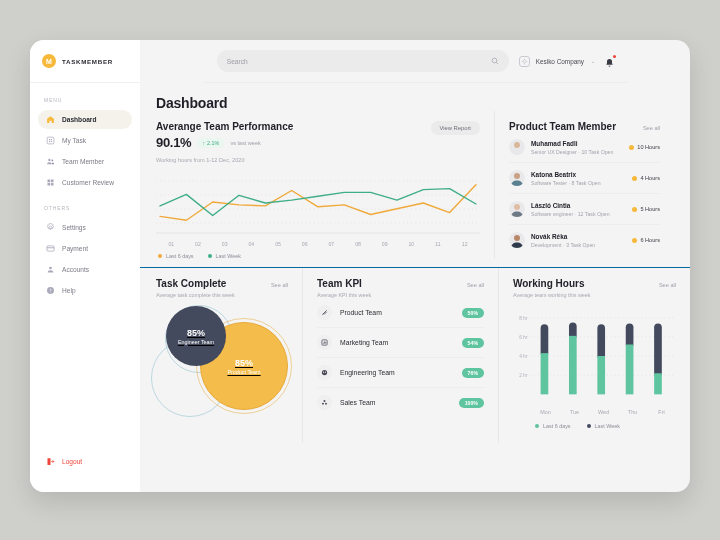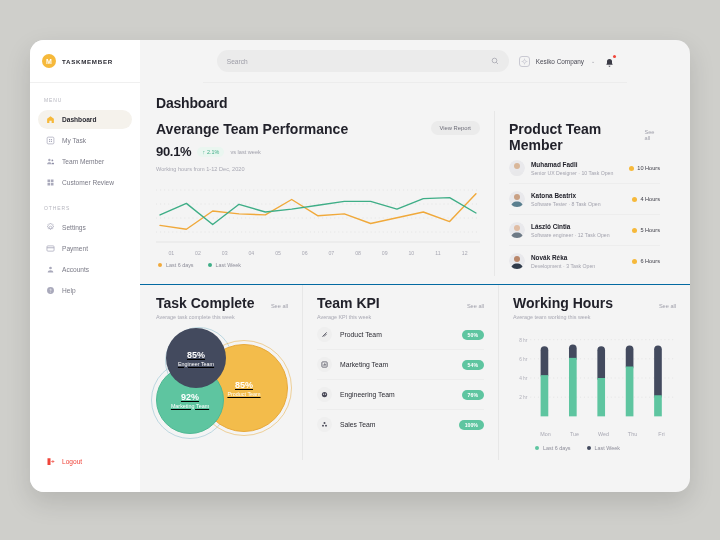--- a/index.html
+++ b/index.html
@@ -94,27 +94,27 @@
   }
   .content { flex: 1; overflow: hidden; }
   .page-title {
     font-size: 14px; font-weight: bold; color: #1f1f28;
     padding: 12px 0 0 16px; letter-spacing: -0.2px;
   }
   .row { display: flex; }
   
   .perf { flex: 1; padding: 10px 14px 0 16px; min-width: 0; }
   .perf-head { display: flex; align-items: flex-start; }
-  .card-title { font-size: 14px; font-weight: bold; color: #22222b; }
+  .card-title { font-size: 10px; font-weight: bold; color: #22222b; }
   .btn-report {
     margin-left: auto; background: #ebebeb; border: none;
     border-radius: 9px; padding: 4px 9px;
     font-size: 5.8px; color: #6d6d78; font-family: inherit; cursor: pointer;
   }
-  .perf-stat { display: flex; align-items: center; gap: 6px; margin-top: 7px; }
+  .perf-stat { display: flex; align-items: center; gap: 6px; }
   .perf-value { font-size: 13px; font-weight: bold; color: #1f1f28; letter-spacing: -0.3px; }
   .badge-up {
     background: #eaf6f0; color: #3fae87; border-radius: 7px;
     padding: 2px 5px; font-size: 5.4px; display: flex; align-items: center; gap: 2px;
   }
   .perf-vs { font-size: 5.6px; color: #a0a0ab; }
   .perf-sub { font-size: 5.6px; color: #a8a8b3; margin-top: 7px; }
   .linechart { margin-top: 6px; }
   .axis-row { display: flex; margin-top: 2px; padding: 0 2px; }
   .axis-tick { flex: 1; text-align: center; font-size: 5.2px; color: #a8a8b3; }
@@ -458,24 +458,20 @@
             <div class="ring" style="width:78px;height:78px;left:-5px;top:33px;z-index:0;"></div>
             <div class="ring" style="width:96px;height:96px;left:40px;top:12px;z-index:0;border-color:rgba(232,169,58,0.5);"></div>
 
             <div class="bubble b-prod">
               <span class="bub-pct">85%</span>
               <span class="bub-name">Product Team</span>
             </div>
             <div class="bubble b-eng">
               <span class="bub-pct">85%</span>
               <span class="bub-name">Engineer Team</span>
-            </div>
-            <div class="bubble b-mkt">
-              <span class="bub-pct">92%</span>
-              <span class="bub-name">Marketing Team</span>
             </div>
           </div>
         </div>
 
         <div class="cell cell-kpi">
           <div class="card-head">
             <span class="card-title">Team KPI</span>
             <span class="see-all">See all</span>
           </div>
           <div class="card-sub">Average KPI this week</div>

